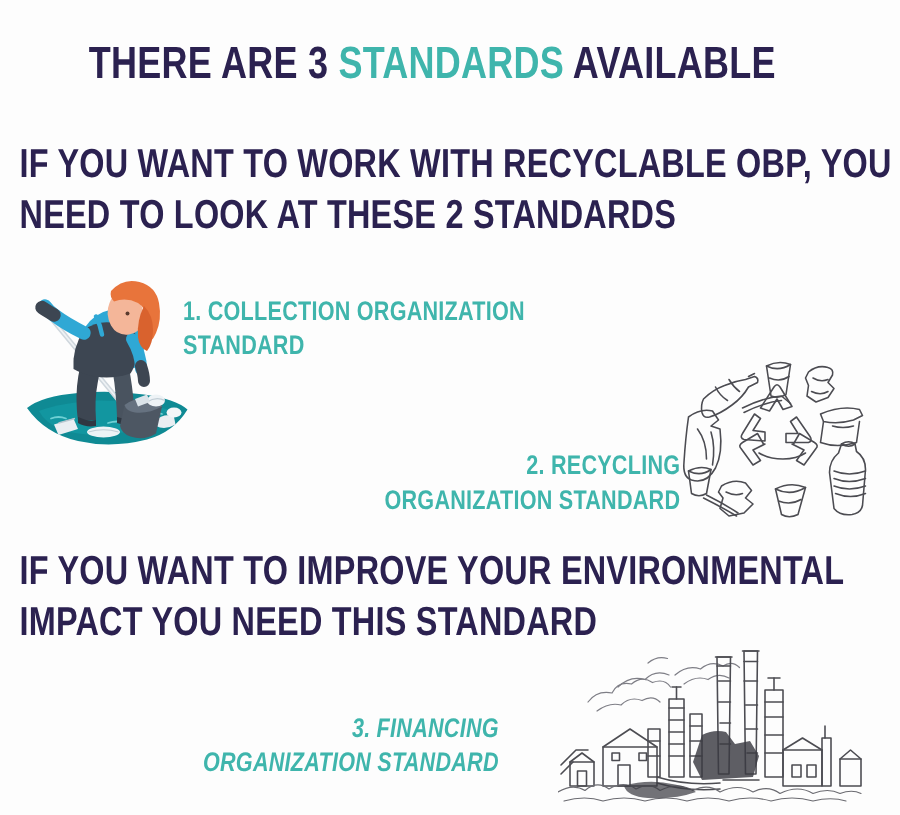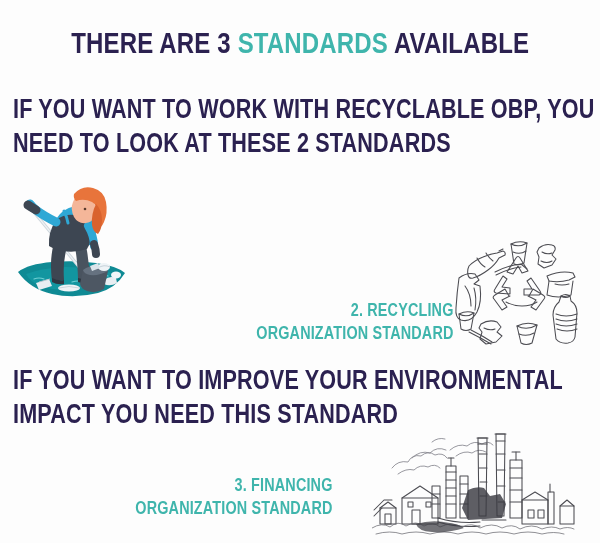--- a/index.html
+++ b/index.html
@@ -38,21 +38,20 @@
     transform-origin: center center;
   }
 
   .title-wrap {
     position: absolute;
     top: 28px;
     left: 0;
     width: 576px;
     text-align: center;
     line-height: 1.0;
-    margin-left: 12px;
   }
   .title {
     display: inline-block;
     font-size: 30px;
     color: #2b2150;
   }
   .title .accent { color: #3fb5ac; }
 
   .heading {
     position: absolute;
@@ -70,21 +69,21 @@
     line-height: 23px;
   }
   .label .ll { display: block; }
   .label.ralign { text-align: right; }
 
   #heading-recyclable { top: 92px; }
   #heading-environmental { top: 363px; }
 
   #label-collection { left: 122px; top: 196px; }
   #label-recycling  { right: 146px; top: 299px; }
-  #label-financing  { right: 267px; top: 474px; }
+  #label-financing  { right: 267px; top: 474px; font-style: italic; }
 
   
   #illus-collector {
     position: absolute;
     left: 12px;
     top: 182px;
     width: 120px;
     height: 122px;
   }
   #illus-collector svg { display: block; }
@@ -138,20 +137,24 @@
 
   <div class="title-wrap">
     <span class="title cond center-origin"><span>THERE ARE 3 </span><span class="accent">STANDARDS</span><span> AVAILABLE</span></span>
   </div>
 
   <div class="heading" id="heading-recyclable">
     <span class="hl cond">IF YOU WANT TO WORK WITH RECYCLABLE OBP, YOU</span>
     <span class="hl cond">NEED TO LOOK AT THESE 2 STANDARDS</span>
   </div>
 
+  <div class="label" id="label-collection">
+    <span class="ll cond">1. COLLECTION ORGANIZATION</span>
+    <span class="ll cond">STANDARD</span>
+  </div>
 
   <div class="label ralign" id="label-recycling">
     <span class="ll cond right-origin">2. RECYCLING</span>
     <span class="ll cond right-origin">ORGANIZATION STANDARD</span>
   </div>
 
   <div class="heading" id="heading-environmental">
     <span class="hl cond">IF YOU WANT TO IMPROVE YOUR ENVIRONMENTAL</span>
     <span class="hl cond">IMPACT YOU NEED THIS STANDARD</span>
   </div>

